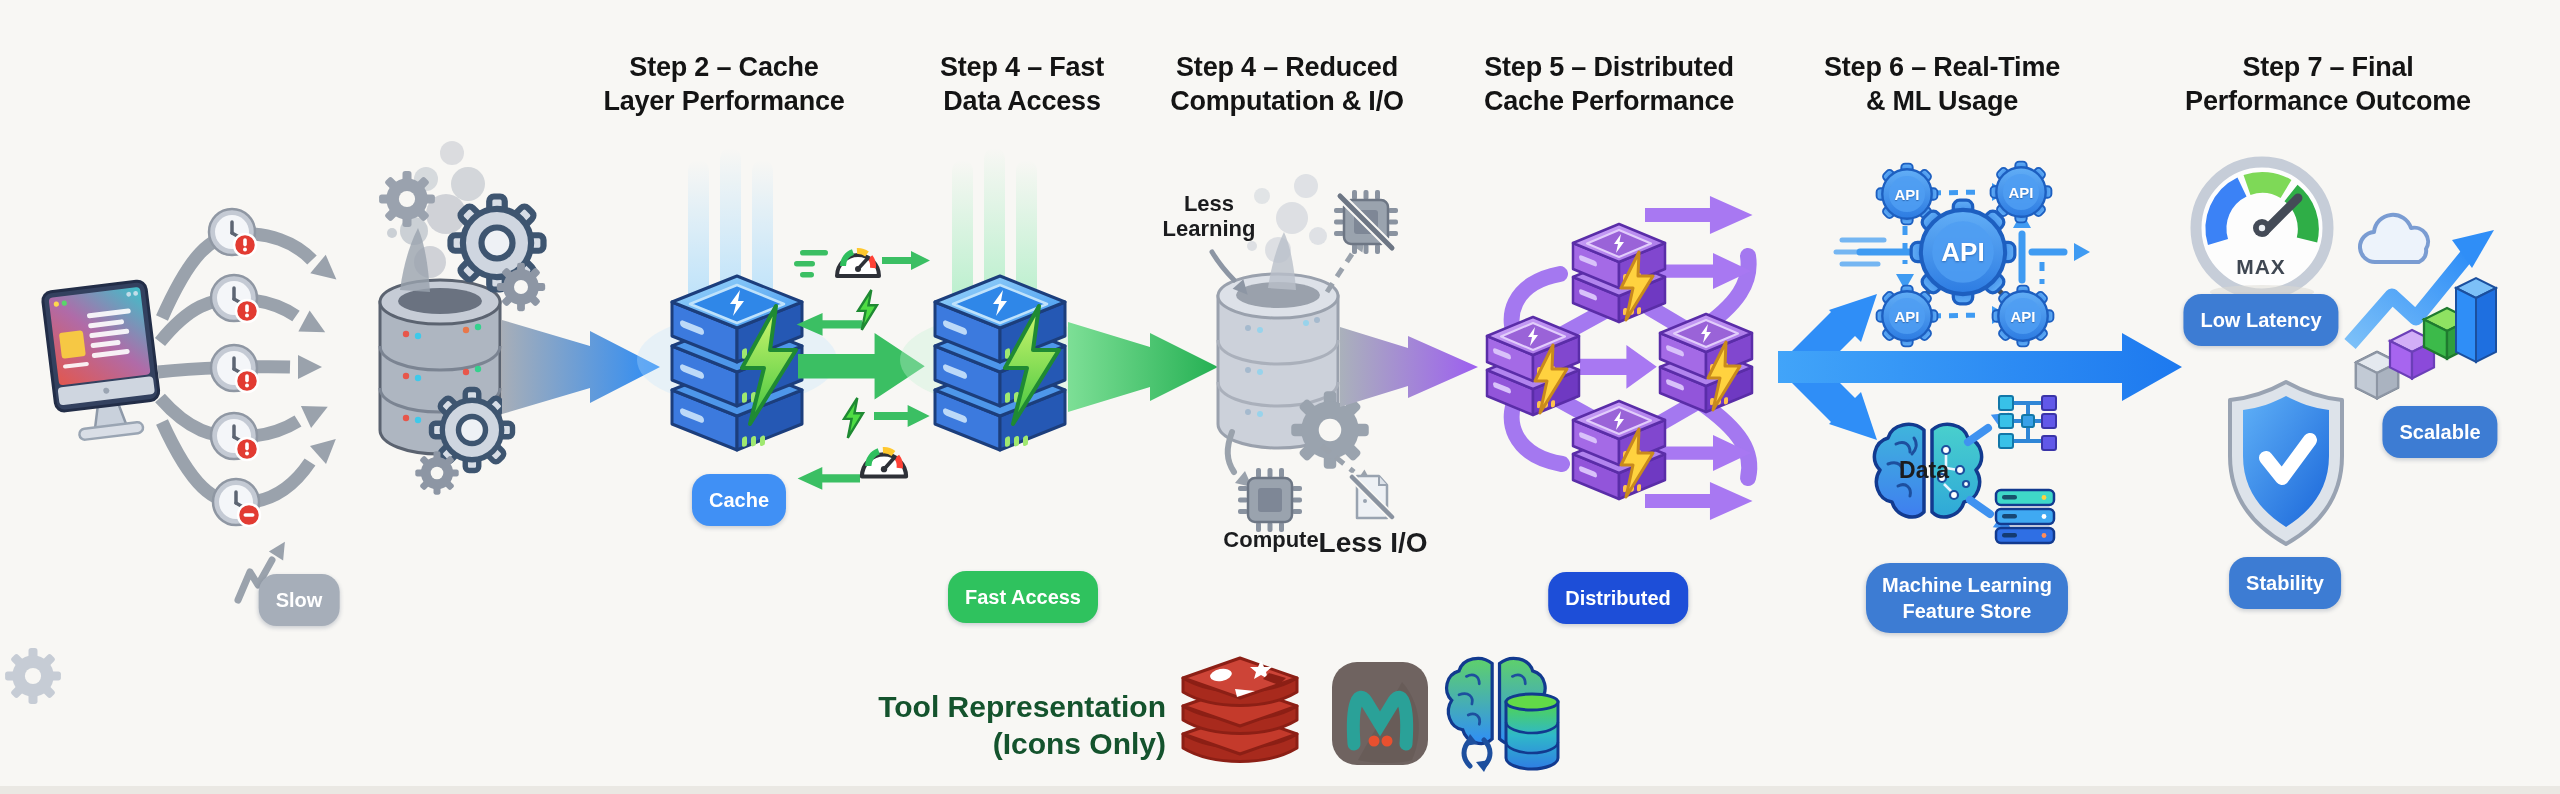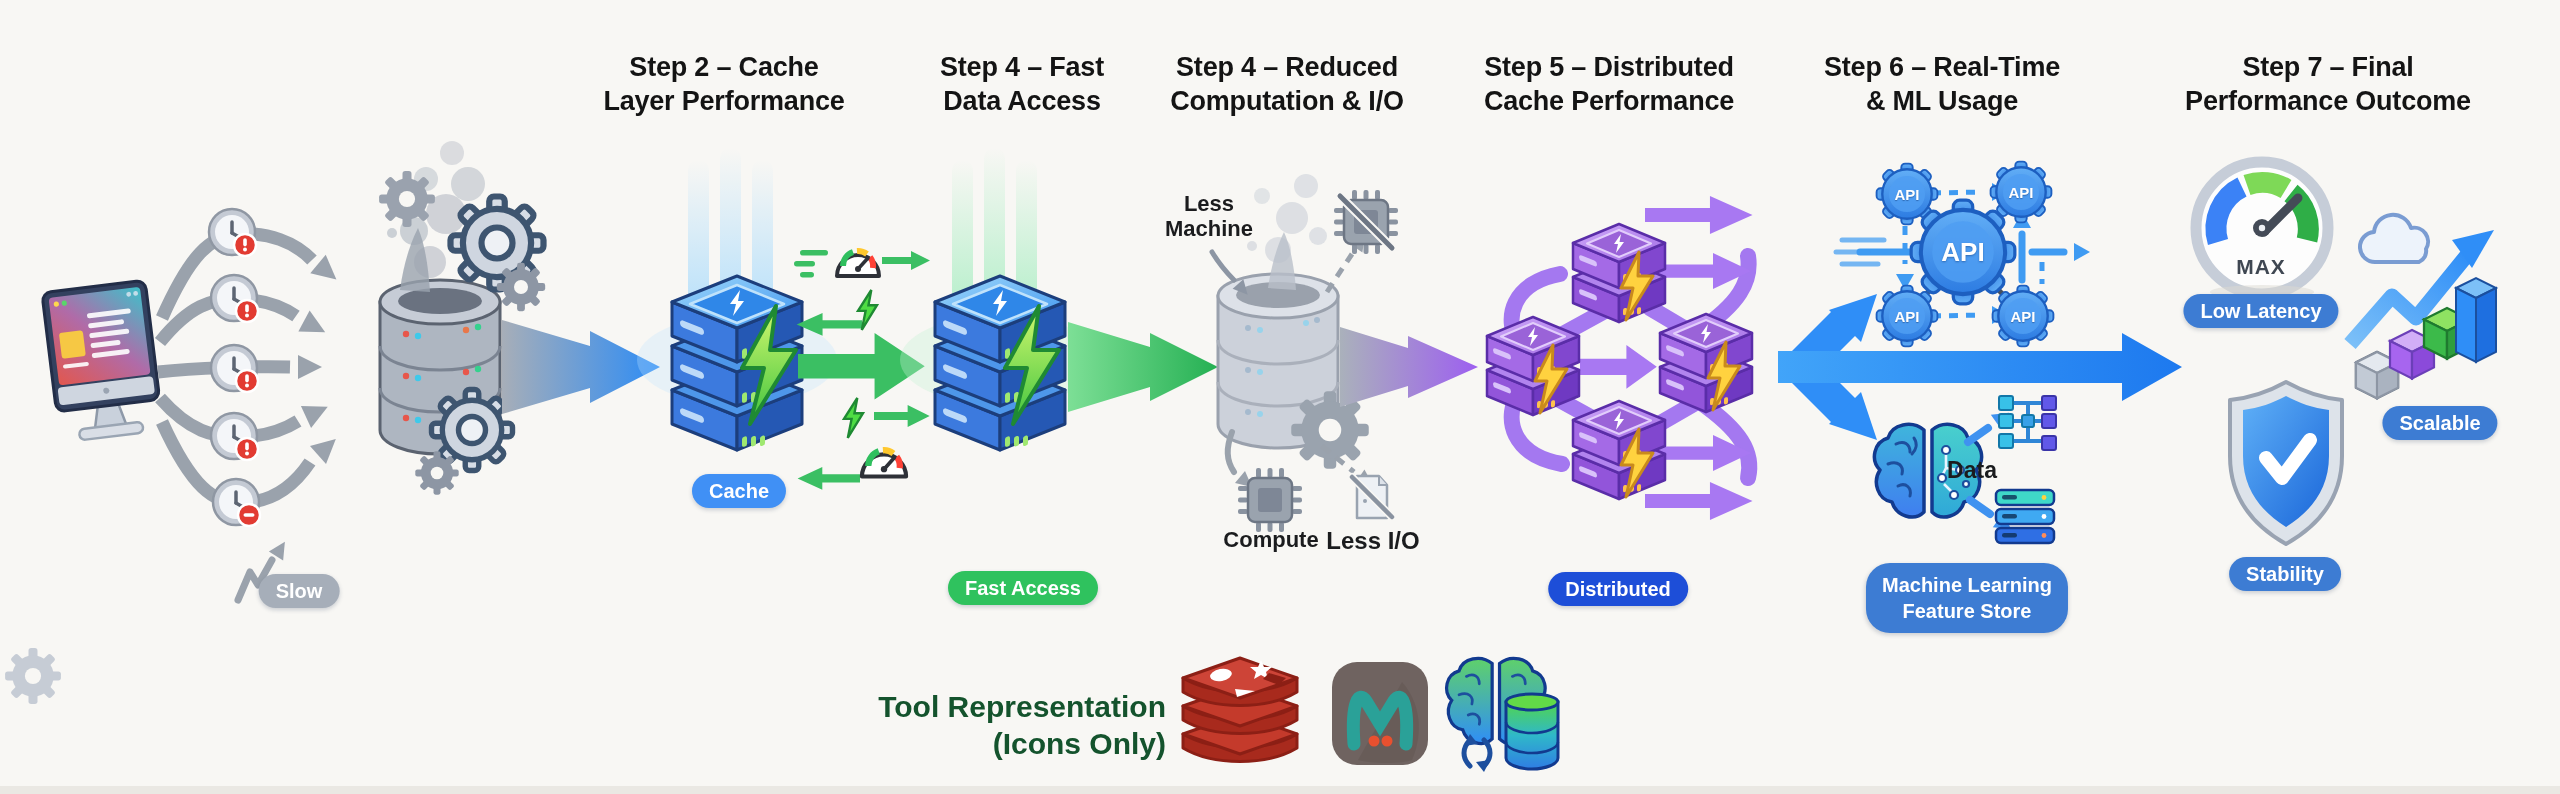--- a/index.html
+++ b/index.html
@@ -1,39 +1,39 @@
 <!DOCTYPE html>
 <html><head>
 <meta charset="utf-8">
 <style>
   html,body{margin:0;padding:0;background:#e9e7e2;}
   .stage{position:relative;width:2560px;height:794px;background:#f8f7f4;overflow:hidden;
          font-family:"Liberation Sans","DejaVu Sans",sans-serif;}
   svg.scene{position:absolute;left:0;top:0;}
   .txt{position:absolute;color:#17181a;font-weight:bold;}
   .title{font-size:27px;line-height:34px;text-align:center;width:400px;top:50px;letter-spacing:-.2px;color:#141414;}
-  .pill{position:absolute;color:#fff;font-weight:bold;font-size:20px;line-height:20px;padding:7px 17px;
+  .pill{position:absolute;color:#fff;font-weight:bold;font-size:20px;line-height:20px;padding:16px 17px;
         border-radius:18px;white-space:nowrap;transform:translateX(-50%);
         box-shadow:0 2px 4px rgba(40,60,90,.22);}
   .pill-slow{background:#a6aeb9;left:299px;top:574px;}
   .pill-cache{background:#4090f5;left:739px;top:474px;}
   .pill-fast{background:#2fc25e;left:1023px;top:571px;}
   .pill-dist{background:#1d4ed8;left:1618px;top:572px;}
   .pill-blue{background:#3d7cd3;}
   .pill-lowlat{left:2261px;top:294px;}
   .pill-scal{left:2440px;top:406px;}
   .pill-stab{left:2285px;top:557px;}
   .pill-ml{position:absolute;background:#3d7cd3;color:#fff;font-weight:bold;font-size:20px;line-height:26px;
            text-align:center;padding:9px 16px;border-radius:24px;transform:translateX(-50%);
            left:1967px;top:563px;box-shadow:0 2px 4px rgba(40,60,90,.22);}
   .lbl{position:absolute;font-weight:bold;color:#1b1c1e;text-align:center;transform:translateX(-50%);}
   .lbl-lesscompute{left:1209px;top:191px;width:110px;font-size:22px;line-height:25px;}
   .lbl-compute{left:1271px;top:527px;font-size:22px;}
-  .lbl-lessio{left:1373px;top:527px;font-size:24px;}
-  .lbl-data{left:1972px;top:457px;font-size:23px;}
+  .lbl-lessio{left:1373px;top:527px;font-size:28px;}
+  .lbl-data{left:1924px;top:457px;font-size:23px;}
   .lbl-max{left:2261px;top:255px;font-size:21px;color:#3f4752;letter-spacing:1px;}
   .lbl-api-main{left:1963px;top:237px;font-size:26px;color:#fff;text-shadow:0 1px 2px rgba(20,60,120,.5);}
   .lbl-api-s{position:absolute;font-weight:bold;font-size:15px;color:#fff;transform:translateX(-50%);
              text-shadow:0 1px 1px rgba(20,60,120,.5);}
   .footer-label{position:absolute;left:828px;top:688px;width:338px;text-align:right;
                 font-weight:bold;font-size:30px;line-height:37px;color:#14532d;}
 </style>
 </head>
 <body>
 
@@ -771,21 +771,21 @@
 <div class="pill pill-fast">Fast Access</div>
 <div class="pill pill-dist">Distributed</div>
 <div class="pill-ml">
   <div>Machine Learning</div>
       <div>Feature Store</div>
 </div>
 <div class="pill pill-blue pill-lowlat">Low Latency</div>
 <div class="pill pill-blue pill-scal">Scalable</div>
 <div class="pill pill-blue pill-stab">Stability</div>
 
-<div class="lbl lbl-lesscompute">Less Machine</div>
+<div class="lbl lbl-lesscompute">Less Learning</div>
 <div class="lbl lbl-compute">Compute</div>
 <div class="lbl lbl-lessio">Less I/O</div>
 <div class="lbl lbl-data">Data</div>
 <div class="lbl lbl-max">MAX</div>
 
 <div class="lbl lbl-api-main">API</div>
 <div class="lbl-api-s" style="left:1907px;top:186px">API</div>
 <div class="lbl-api-s" style="left:2021px;top:184px">API</div>
 <div class="lbl-api-s" style="left:1907px;top:308px">API</div>
 <div class="lbl-api-s" style="left:2023px;top:308px">API</div>

